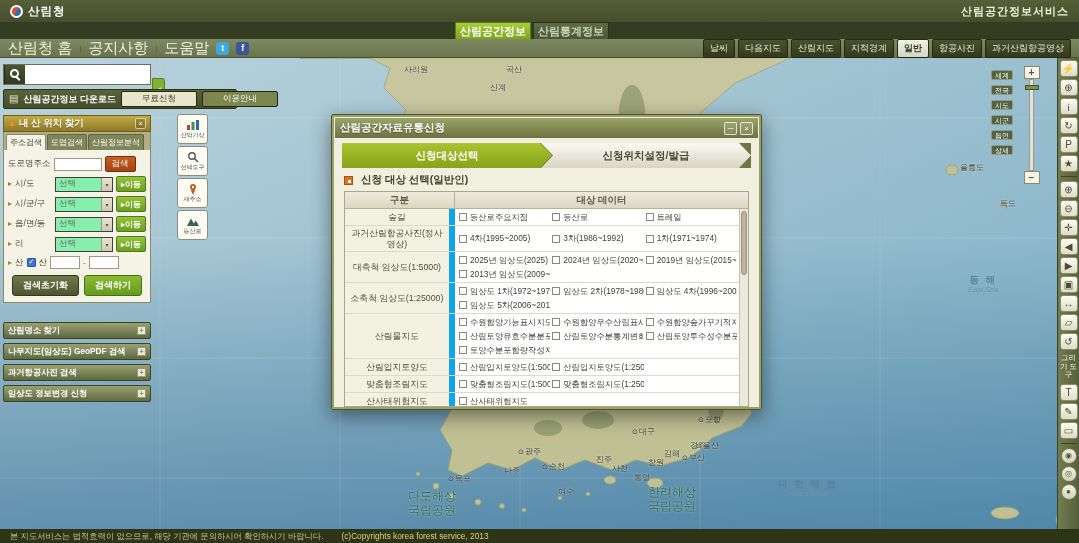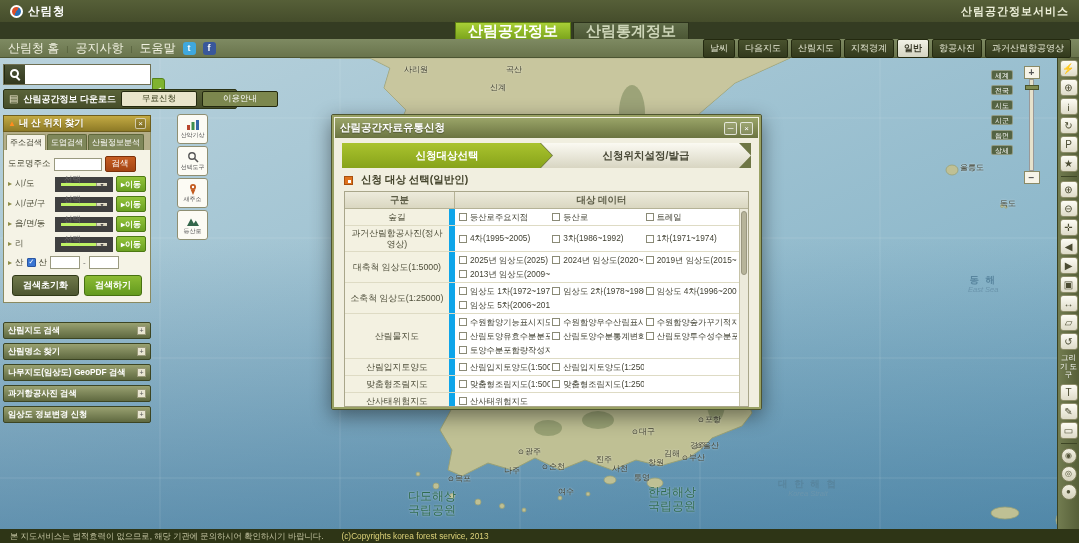--- a/index.html
+++ b/index.html
@@ -9,27 +9,27 @@
 
 .top-header{position:absolute;top:0;left:0;right:0;height:22px;background:linear-gradient(180deg,#565f38,#454d2b);display:flex;align-items:center;padding:0 10px;z-index:70}
 .logo-wrap{display:flex;align-items:center;gap:5px}
 .logo-circle{width:13px;height:13px;border-radius:50%;background:conic-gradient(from 210deg,#d94f2b 0 50%,#2b6fb5 0 100%);border:2px solid #fff}
 .logo-text{font-size:11.5px;font-weight:bold;color:#fff;letter-spacing:1px}
 .service-title{margin-left:auto;font-size:11px;font-weight:bold;color:#eef0da;letter-spacing:1px}
 
 
 .tab-row{position:absolute;top:22px;left:0;right:0;height:17px;background:#343c22;z-index:70}
 .main-tabs{position:absolute;left:455px;top:0;height:17px;display:flex;gap:2px}
-.mtab{padding:0 12px;font-size:15px;font-weight:bold;line-height:16px;color:#cdd5b8;background:linear-gradient(180deg,#5f6c48,#4b5634);border:1px solid #2c331b;border-bottom:none}
+.mtab{padding:0 4px;font-size:11px;font-weight:bold;line-height:16px;color:#cdd5b8;background:linear-gradient(180deg,#5f6c48,#4b5634);border:1px solid #2c331b;border-bottom:none}
 .mtab.active{color:#fff;background:linear-gradient(180deg,#a8cf36,#7ca51c);border-color:#5d7e14}
 
 
 .menu-row{position:absolute;top:39px;left:0;right:0;height:19px;background:linear-gradient(180deg,#7e8a62,#69744c);display:flex;align-items:center;padding:0 8px;gap:7px;z-index:70;border-bottom:1px solid #4c5532}
 .menu-left{display:flex;align-items:center;gap:7px}
-.menu-item{font-size:12px;color:#f2f2e2;cursor:pointer}
+.menu-item{font-size:15px;color:#f2f2e2;cursor:pointer}
 .menu-sep{font-size:8px;color:#515b38}
 .social{width:13px;height:13px;border-radius:3px;display:flex;align-items:center;justify-content:center;font-size:9px;font-weight:bold;color:#fff}
 .tw{background:#3fa8dd}.fb{background:#39579a}
 .menu-spacer{flex:1}
 #menu-right{display:flex;gap:3px;align-items:center}
 .mbtn{font-size:9px;color:#e8ead6;background:linear-gradient(180deg,#49522e,#333a1d);border:1px solid #23290f;border-radius:2px;padding:2px 6px;white-space:nowrap}
 .mbtn.active{background:linear-gradient(180deg,#f2f2e6,#d4d4c2);color:#3a3a28;font-weight:bold}
 
 
 .map{position:absolute;top:58px;left:0;right:0;bottom:14px;overflow:hidden;z-index:1}
@@ -65,21 +65,21 @@
 .ptab{font-size:8px;padding:2px 3px;background:#7f875a;color:#fff;border:1px solid #5f673a;border-bottom:none;border-radius:2px 2px 0 0;white-space:nowrap}
 .ptab.active{background:#f5f3e6;color:#3c3c2c;border-color:#8a8a60}
 .panel-body{background:#f5f3e6;border:1px solid #8a8a60;border-top:none;padding:6px 4px;display:flex;flex-direction:column;gap:4px}
 .frow{display:flex;align-items:center;gap:3px}
 .flabel{font-size:8.5px;color:#4a4a36;white-space:nowrap}
 .road-input{width:48px;height:13px;border:1px solid #9a9a80;background:#fff;font-size:8px;padding:0 2px;font-family:inherit}
 .road-btn{font-size:8.5px;background:linear-gradient(180deg,#c65d22,#a34413);color:#fff;border:1px solid #7c3009;border-radius:2px;padding:1px 6px;white-space:nowrap}
 .bullet{font-size:8px;color:#8b8b45;line-height:1}
 .sel-row{display:flex;align-items:center;gap:3px}
 .sel-label{width:37px;font-size:8.5px;color:#4a4a36;white-space:nowrap}
-.sel-box{flex:1;height:15px;background:#bef264;border:6px solid #404040;display:flex;align-items:flex-end;min-width:0}
+.sel-box{flex:1;height:15px;background:#86efac;border:1px solid #404040;display:flex;align-items:flex-start;min-width:0}
 .sel-val{flex:1;font-size:8.5px;color:#666;padding:0 3px}
 .sel-arrow{width:11px;height:100%;background:linear-gradient(180deg,#e8e4d0,#cfcab2);border-left:1px solid #9a9a80;font-size:6px;color:#555;display:flex;align-items:center;justify-content:center}
 .move-btn{font-size:8px;font-weight:bold;color:#fff;background:linear-gradient(180deg,#93c43a,#6ba021);border:1px solid #4d7a13;border-radius:2px;padding:1.5px 4px;white-space:nowrap}
 .san-check{position:relative;width:9px;height:9px;background:#3a76d2;border:1px solid #2a56a2;border-radius:1px;flex:none}
 .san-check::after{content:'✓';position:absolute;left:1px;top:-1px;color:#fff;font-size:7px}
 .san-input{width:30px;height:13px;border:1px solid #9a9a80;background:#fff;font-size:8px;padding:0 2px;font-family:inherit}
 .san-dash{font-size:8px;color:#666}
 .pbtn-row{display:flex;gap:5px;justify-content:center;margin-top:2px}
 .pbtn{font-size:9px;font-weight:bold;color:#fff;border-radius:3px;padding:3px 10px;border:1px solid #2f3816;white-space:nowrap}
 .pbtn.reset{background:linear-gradient(180deg,#70794a,#4d5630)}
@@ -433,24 +433,20 @@
       </div>
       <div class="pbtn-row">
         <span class="pbtn reset">검색초기화</span>
         <span class="pbtn go">검색하기</span>
       </div>
     </div>
   </div>
 
   <div id="accordion-stack">
       <div class="acc-bar">
-        <span class="acc-label">산림지도 검색</span>
-        <span class="acc-plus">+</span>
-      </div>
-      <div class="acc-bar">
         <span class="acc-label">산림명소 찾기</span>
         <span class="acc-plus">+</span>
       </div>
       <div class="acc-bar">
         <span class="acc-label">나무지도(임상도) GeoPDF 검색</span>
         <span class="acc-plus">+</span>
       </div>
       <div class="acc-bar">
         <span class="acc-label">과거항공사진 검색</span>
         <span class="acc-plus">+</span>

